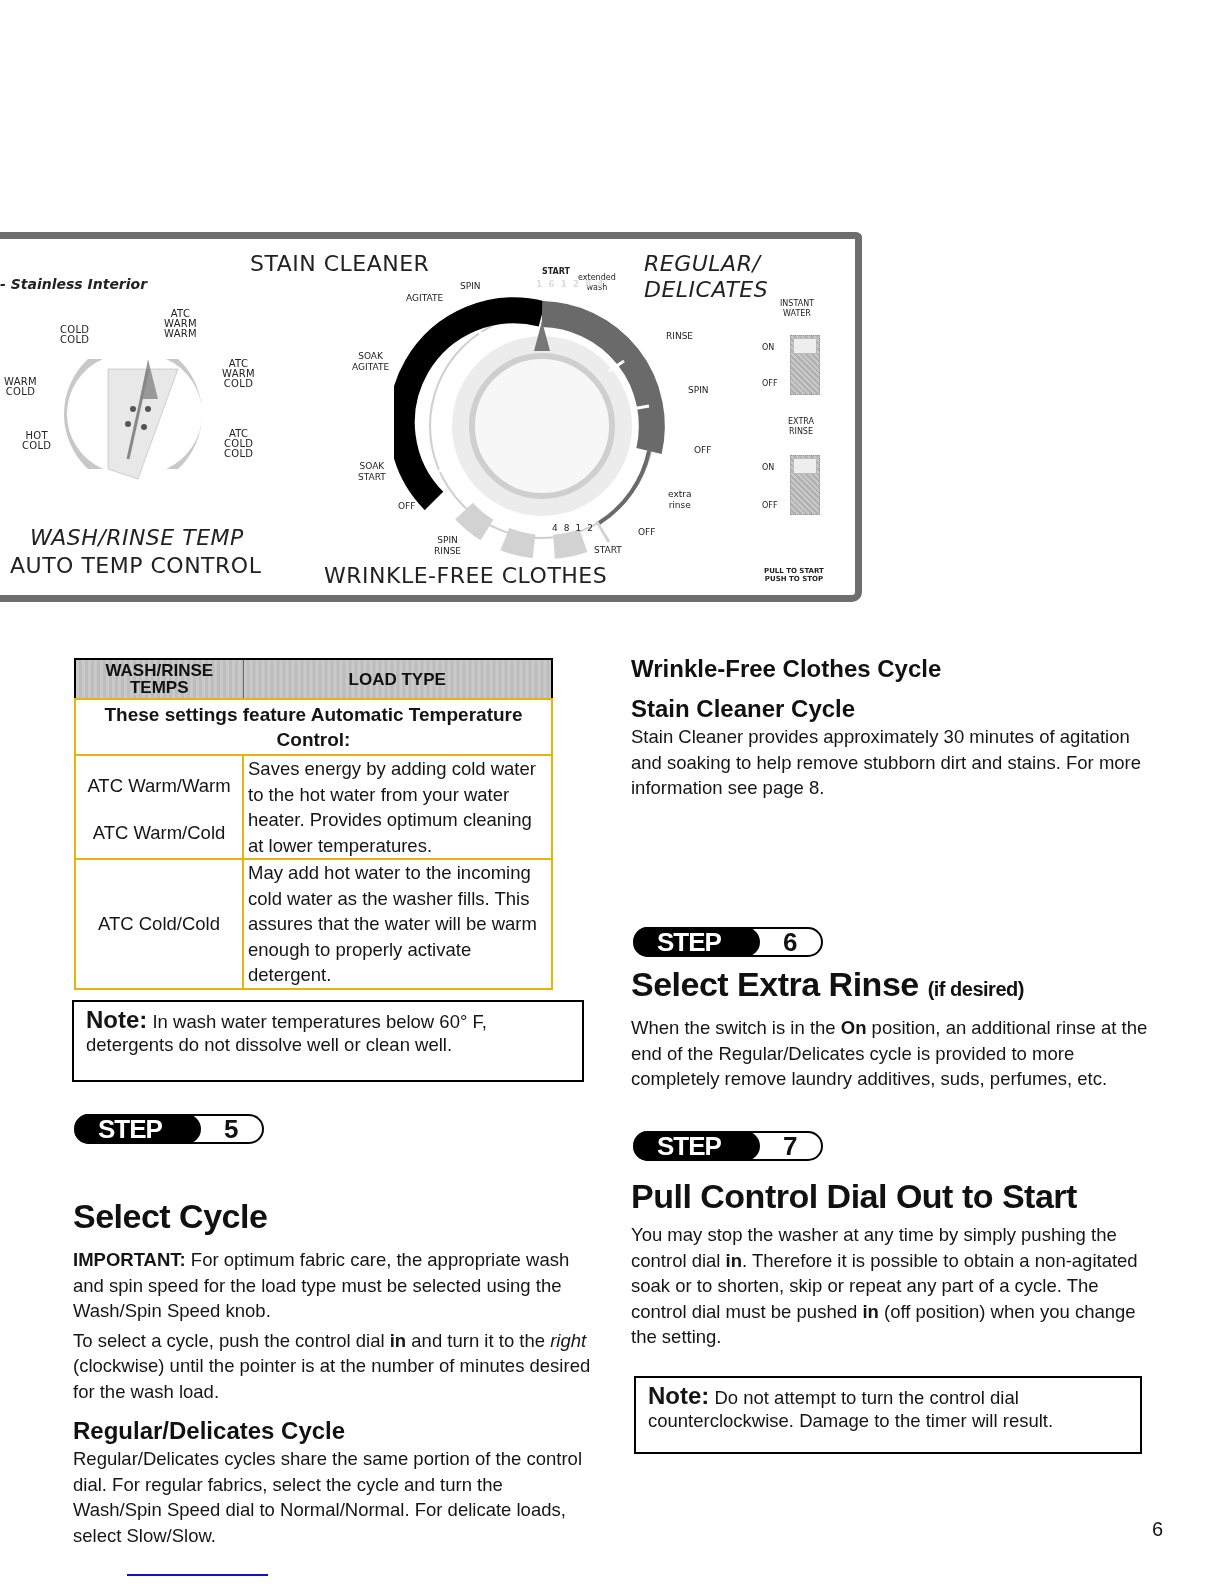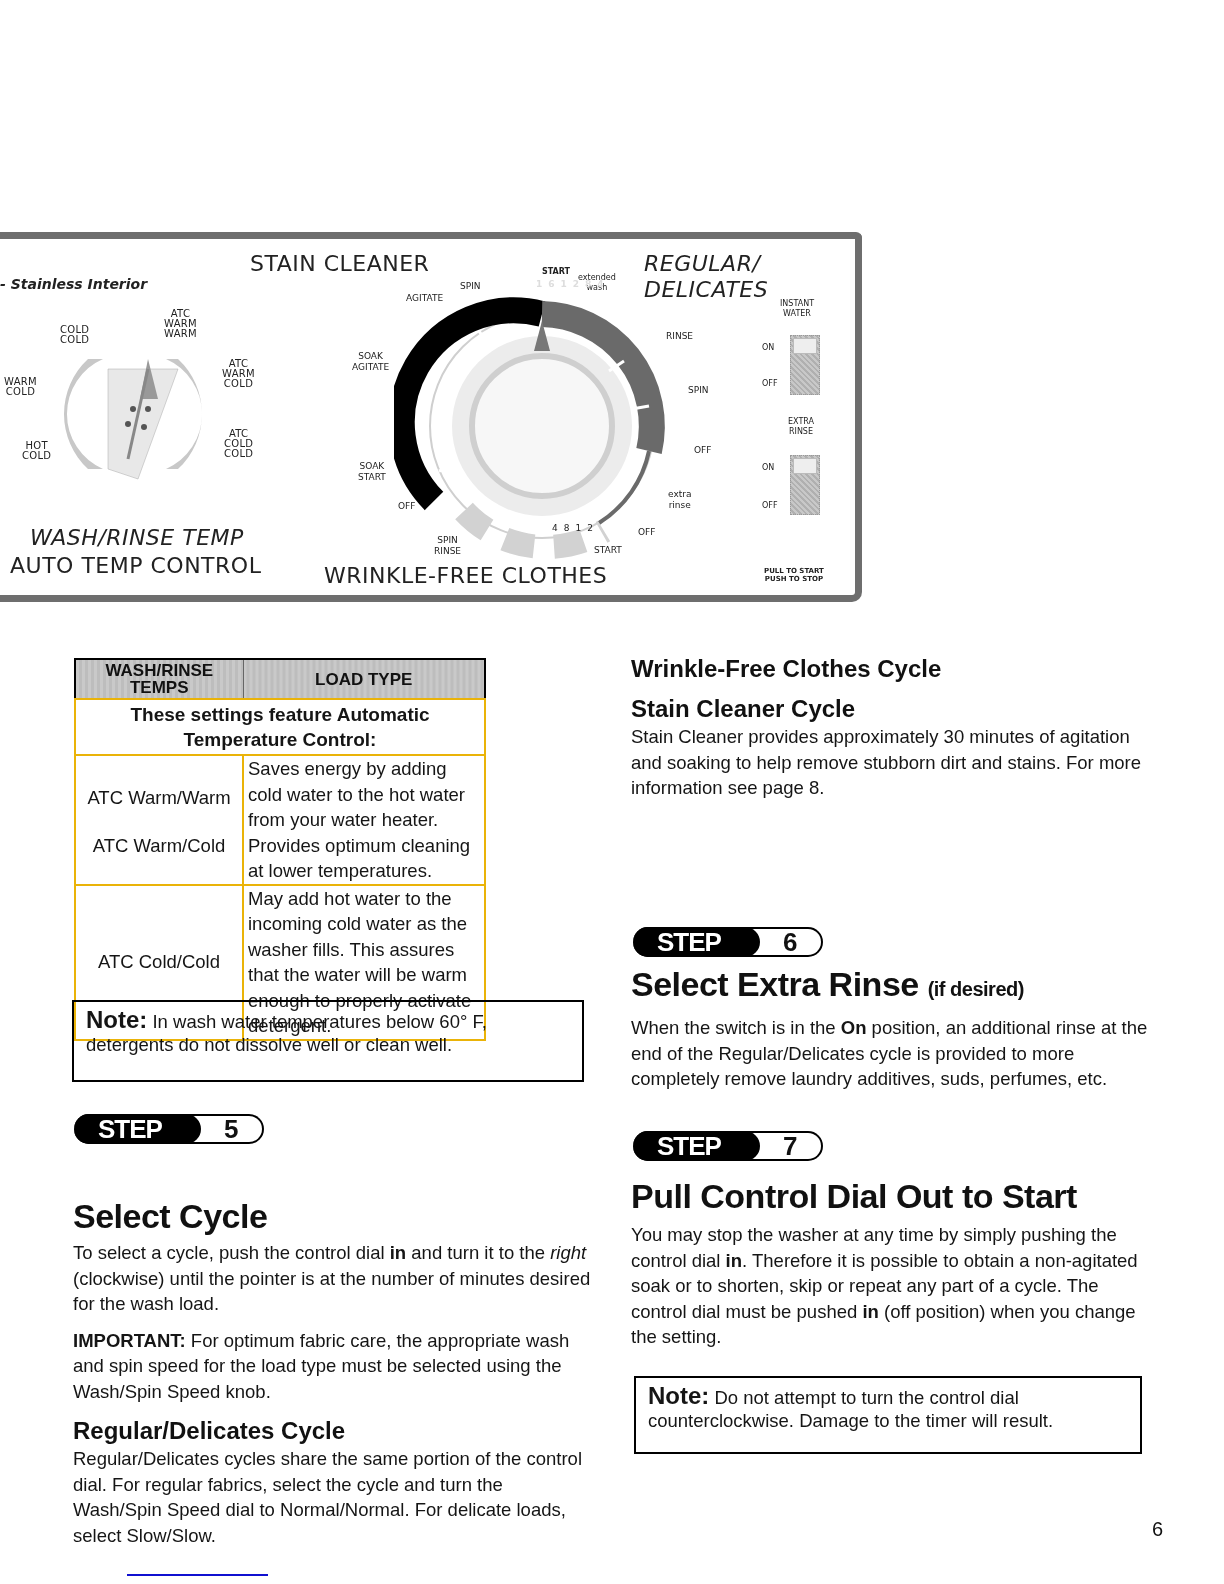--- a/index.html
+++ b/index.html
@@ -32,21 +32,21 @@
 
   .step { position: absolute; height: 18px; width: 190px; }
   .step .pill { position: absolute; left: 0; top: 0; width: 190px; height: 30px; border: 2px solid #000;
                 border-radius: 16px; box-sizing: border-box; border-left: none; border-top-left-radius: 16px; }
   .step .dark { position: absolute; left: 0; top: 0; width: 127px; height: 30px; background: #000;
                 border-radius: 16px 16px 16px 16px / 16px; }
   .step .word { position: absolute; left: 24px; top: 0; color: #fff; font-weight: bold;
                 font-size: 26px; line-height: 30px; letter-spacing: -1px; }
   .step .num { position: absolute; left: 150px; top: 0; font-weight: bold; font-size: 26px; line-height: 30px; }
 
-  table.temps { position: absolute; left: 74px; top: 658px; width: 412px; border-collapse: collapse;
+  table.temps { position: absolute; left: 74px; top: 658px; width: 479px; border-collapse: collapse;
                 border: 2px solid #000; font-family: "Liberation Sans", sans-serif; }
   table.temps th { background: repeating-linear-gradient(90deg, #c9c9c9 0 3px, #bdbdbd 3px 6px);
                    font-size: 17px; font-weight: bold; line-height: 17px; padding: 2px 4px;
                    border: 1px solid #666; text-align: center; }
   table.temps td { border: 2px solid #eab308; font-size: 18.5px; line-height: 25.5px; padding: 0 4px; color: #151515; }
   table.temps td.span { text-align: center; font-weight: bold; font-size: 19px; line-height: 25px; padding: 2px 4px; }
   table.temps td.temp { text-align: center; width: 158px; }
 
   .note { position: absolute; border: 2px solid #000; box-sizing: border-box; padding: 6px 12px; }
   .note .p { line-height: 23px; }
@@ -75,21 +75,21 @@
     <line x1="100" y1="30" x2="80" y2="120" stroke="#888" stroke-width="3"></line>
     <circle cx="85" cy="70" r="3" fill="#555"></circle>
       <circle cx="80" cy="85" r="3" fill="#555"></circle>
     <circle cx="100" cy="70" r="3" fill="#555"></circle>
       <circle cx="96" cy="88" r="3" fill="#555"></circle>
   </svg>
   <div class="lbl sm" style="left:66px;top:86px;"><span>COLD</span><br><span>COLD</span></div>
   <div class="lbl sm" style="left:170px;top:70px;"><span>ATC</span><br><span>WARM</span><br><span>WARM</span></div>
   <div class="lbl sm" style="left:10px;top:138px;"><span>WARM</span><br><span>COLD</span></div>
   <div class="lbl sm" style="left:228px;top:120px;"><span>ATC</span><br><span>WARM</span><br><span>COLD</span></div>
-  <div class="lbl sm" style="left:28px;top:202px;"><span>HOT</span><br><span>COLD</span></div>
+  <div class="lbl sm" style="left:28px;top:192px;"><span>HOT</span><br><span>COLD</span></div>
   <div class="lbl sm" style="left:230px;top:190px;"><span>ATC</span><br><span>COLD</span><br><span>COLD</span></div>
 
   <svg style="position:absolute;left:400px;top:52px;" width="300" height="270" viewBox="0 0 300 270">
     <circle cx="148" cy="135" r="112" fill="none" stroke="#cfcfcf" stroke-width="2"></circle>
     <path d="M148 23 A112 112 0 0 0 40 210" fill="none" stroke="#000" stroke-width="26"></path>
     <path d="M148 23 A112 112 0 0 1 255 160" fill="none" stroke="#6a6a6a" stroke-width="26"></path>
     <path d="M255 160 A112 112 0 0 1 205 232" fill="none" stroke="#6a6a6a" stroke-width="4"></path>
     <path d="M70 220 A112 112 0 0 0 210 240" fill="none" stroke="#d2d2d2" stroke-width="24" stroke-dasharray="30 20"></path>
     <circle cx="148" cy="135" r="90" fill="#ececec"></circle>
     <circle cx="148" cy="135" r="70" fill="#f7f7f7" stroke="#cfcfcf" stroke-width="6"></circle>
@@ -162,22 +162,22 @@
 </div>
 
 <div class="step" style="left:74px;top:1114px;">
   <div class="pill"></div>
     <div class="dark"></div>
   <span class="word">STEP</span>
   <span class="num">5</span>
 </div>
 <div class="col" style="left:73px;top:1150px;width:520px;margin-top:46px;">
   <h1 class="h1">Select Cycle</h1>
+  <p class="p" style="margin-top:11px;"><b>IMPORTANT:</b><span> For optimum fabric care, the appropriate wash and spin speed for the load type must be selected using the Wash/Spin Speed knob.</span></p>
   <p class="p" style="margin-top:4px;"><span>To select a cycle, push the control dial </span><b>in</b><span> and turn it to the </span><i>right</i><span> (clockwise) until the pointer is at the number of minutes desired for the wash load.</span></p>
-  <p class="p" style="margin-top:11px;"><b>IMPORTANT:</b><span> For optimum fabric care, the appropriate wash and spin speed for the load type must be selected using the Wash/Spin Speed knob.</span></p>
   <h2 class="h2" style="margin-top:12px;">Regular/Delicates Cycle</h2>
   <p class="p">Regular/Delicates cycles share the same portion of the control dial. For regular fabrics, select the cycle and turn the Wash/Spin Speed dial to Normal/Normal. For delicate loads, select Slow/Slow.</p>
 </div>
 
 <div class="col" style="left:631px;top:654px;width:520px;">
   <h2 class="h2">Wrinkle-Free Clothes Cycle</h2>
   <h2 class="h2" style="margin-top:10px;">Stain Cleaner Cycle</h2>
   <p class="p">Stain Cleaner provides approximately 30 minutes of agitation and soaking to help remove stubborn dirt and stains. For more information see page 8.</p>
 </div>
 

